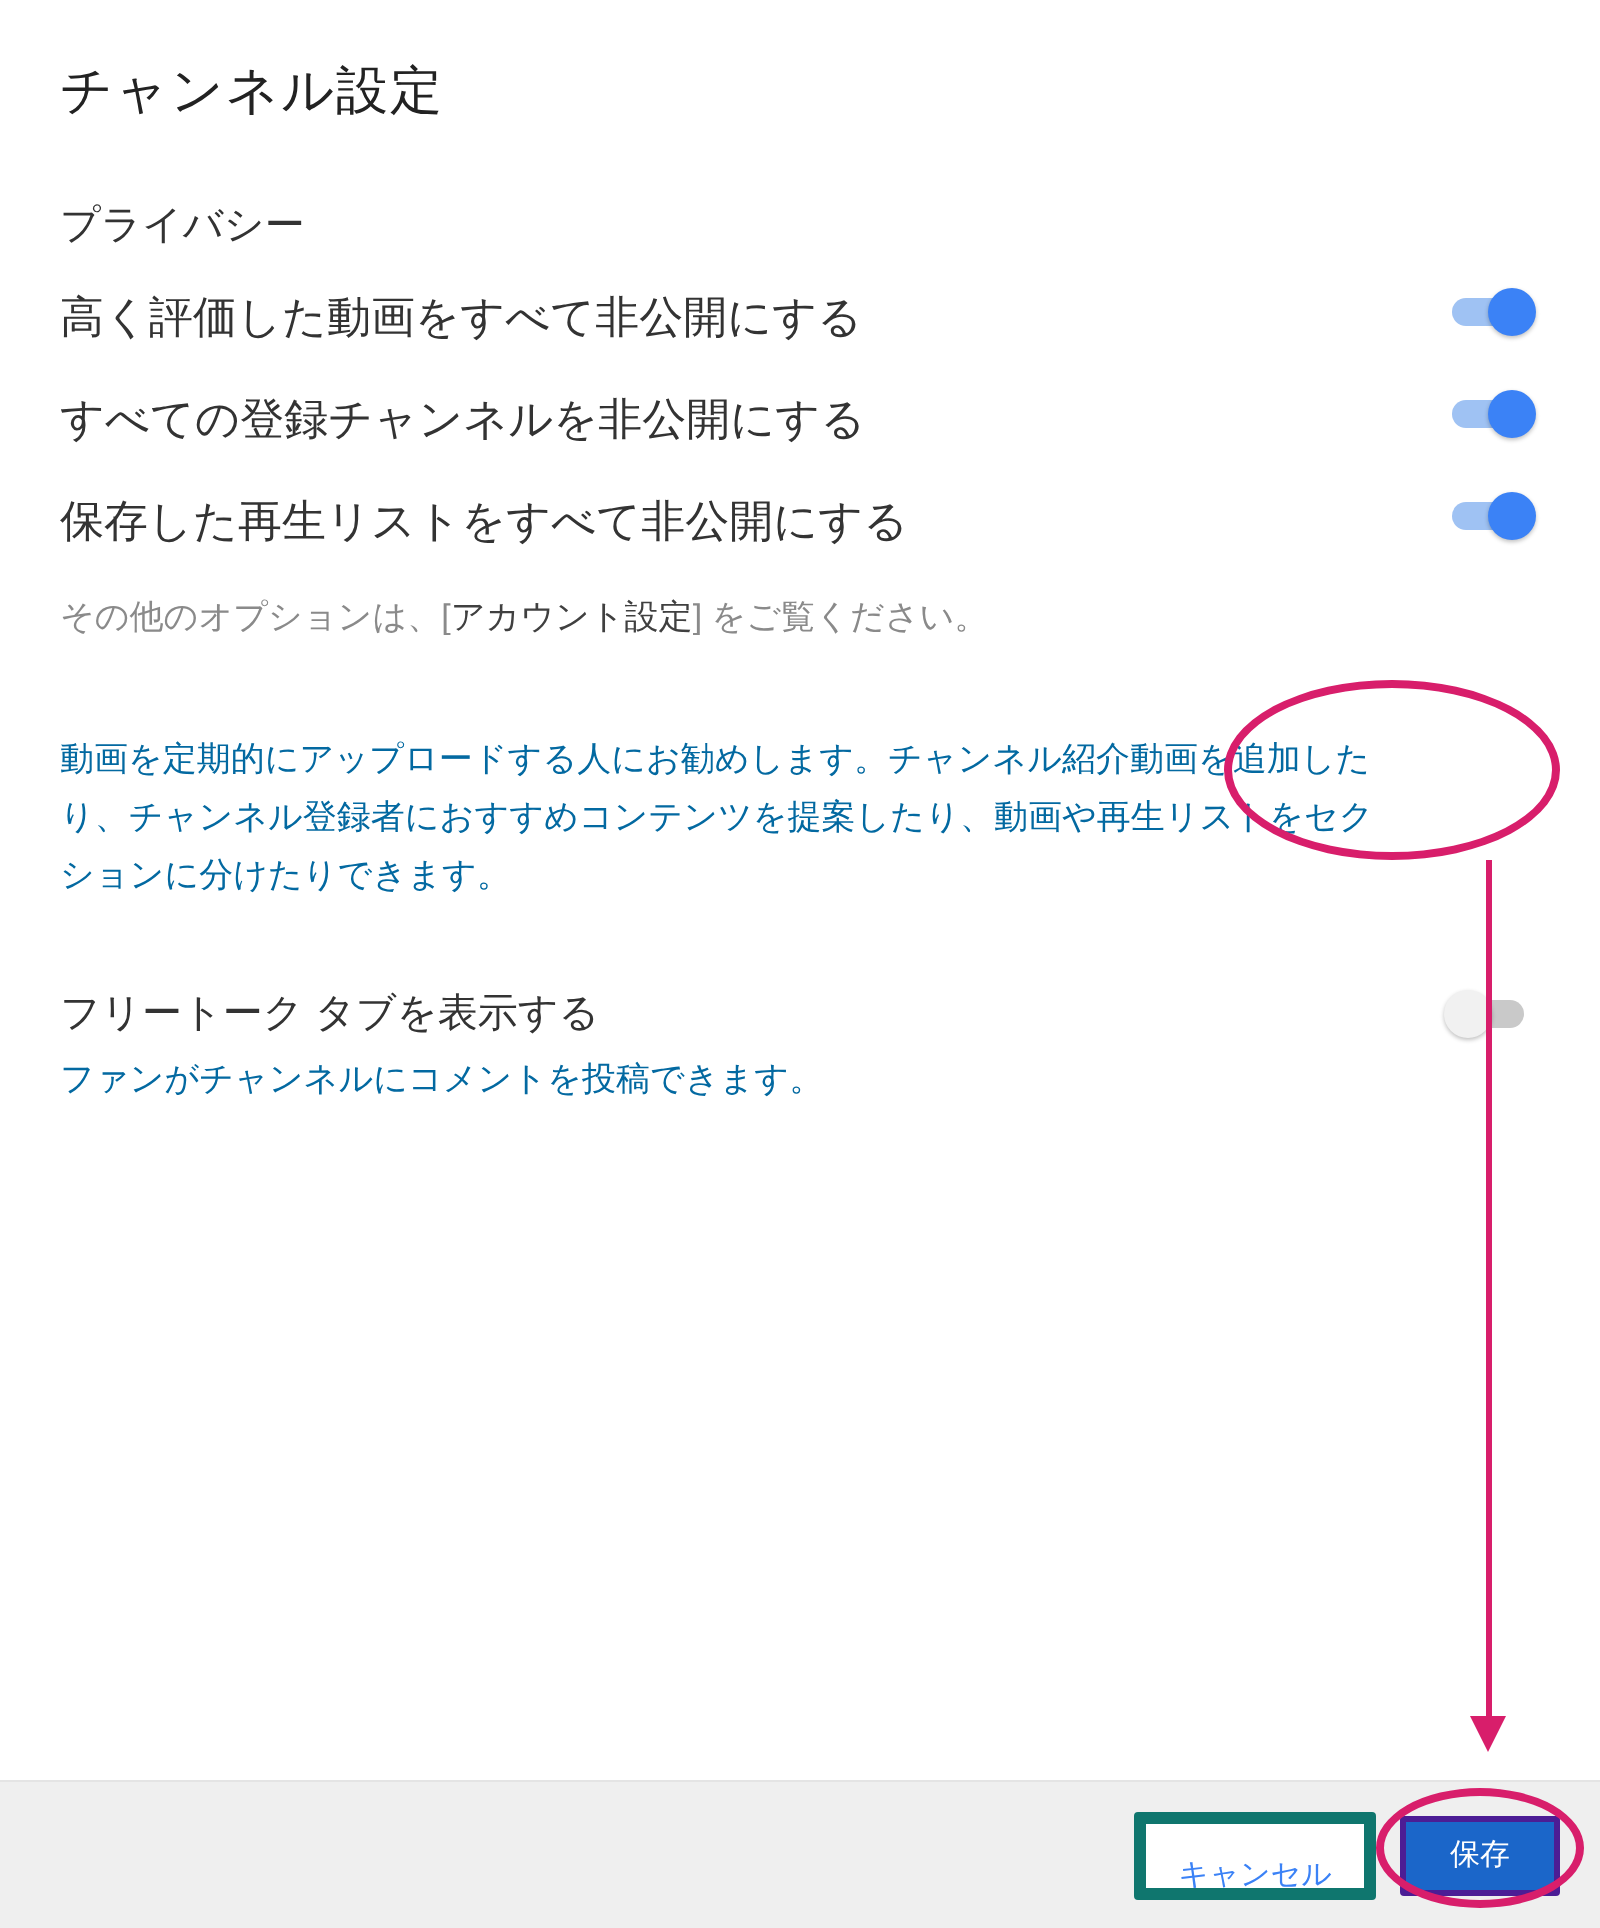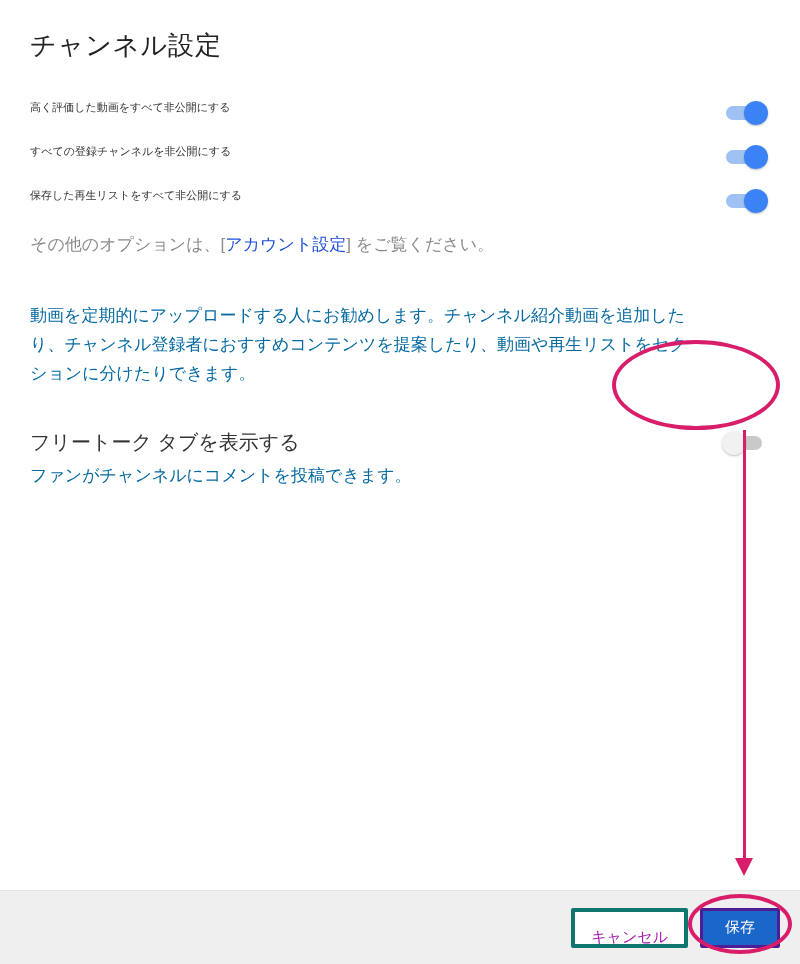--- a/index.html
+++ b/index.html
@@ -28,28 +28,28 @@
     color: #333;
     margin-bottom: 16px;
   }
   .row {
     display: flex;
     align-items: flex-start;
     justify-content: space-between;
     margin-bottom: 18px;
   }
   .row-label {
-    font-size: 11px;
+    font-size: 22px;
     color: #333;
     line-height: 1.5;
     flex: 1;
     padding-right: 20px;
   }
   .link {
-    color: #1d4ed8;
+    color: #404040;
     text-decoration: none;
     cursor: pointer;
   }
   .hint {
     font-size: 17px;
     color: #8a8a8a;
     line-height: 1.6;
     margin-top: 10px;
     margin-bottom: 4px;
   }
@@ -103,23 +103,23 @@
     justify-content: flex-end;
     padding-right: 20px;
     gap: 12px;
   }
   .btn {
     height: 40px;
     padding: 16px 16px;
     font-size: 15px;
     border-radius: 2px;
     cursor: pointer;
-    border: 4px solid #0f766e;
+    border: 6px solid #0f766e;
     background: #fff;
-    color: #a21caf;
+    color: #3b82f6;
   }
   .btn.primary {
     background: #1b66c9;
     color: #fff;
     border: 3px solid #4c1d95;
     padding: 0 22px;
   }
 
   
   .annot {
@@ -143,20 +143,21 @@
     border-top: 18px solid #d81e6b;
   }
 </style>
 </head>
 <body>
 
 <div class="content">
   <h1 class="page-title">チャンネル設定</h1>
 
   <div class="section">
+    <div class="section-heading">プライバシー</div>
 
     <div class="row">
       <div class="row-label">高く評価した動画をすべて非公開にする</div>
       <div class="toggle">
           <div class="track"></div>
           <div class="knob"></div>
         </div>
     </div>
     <div class="row">
       <div class="row-label">すべての登録チャンネルを非公開にする</div>

